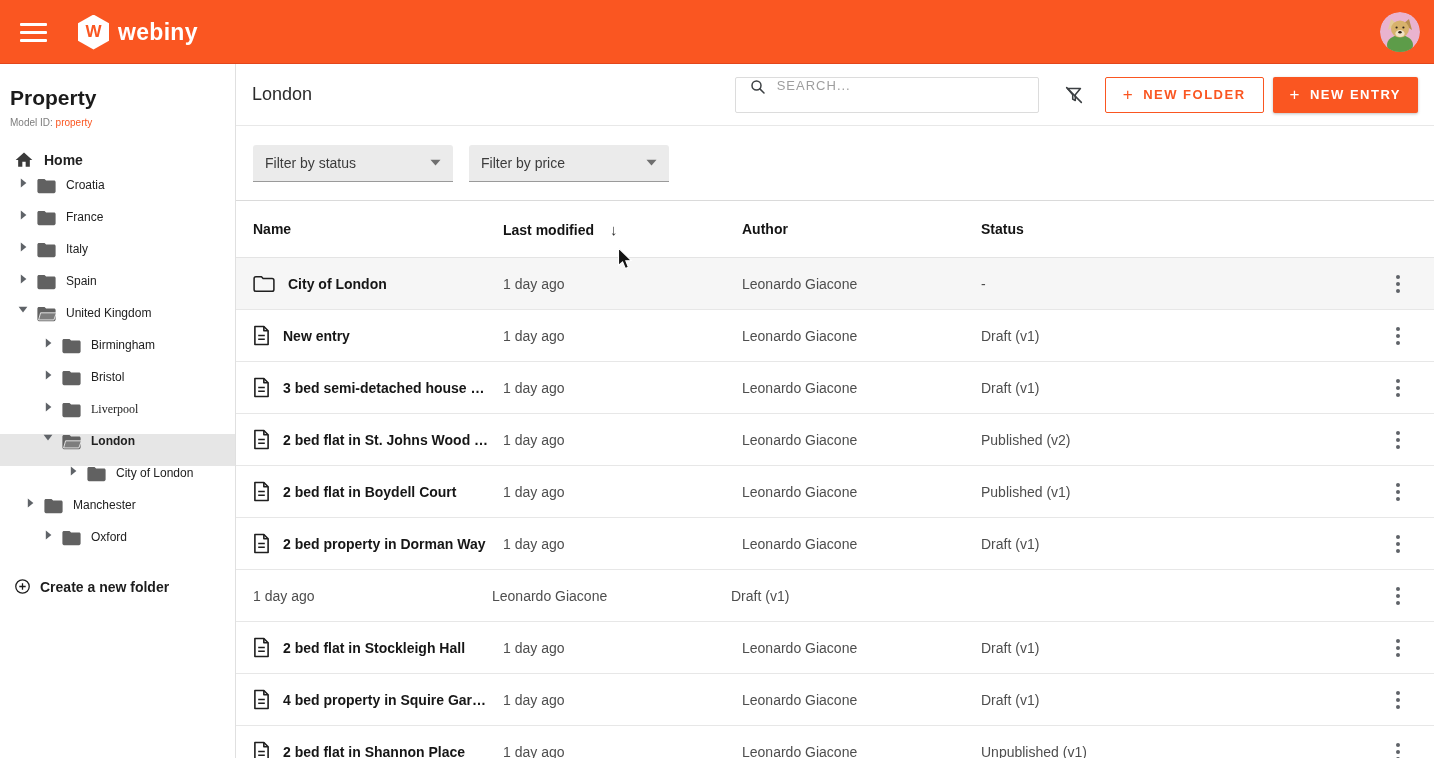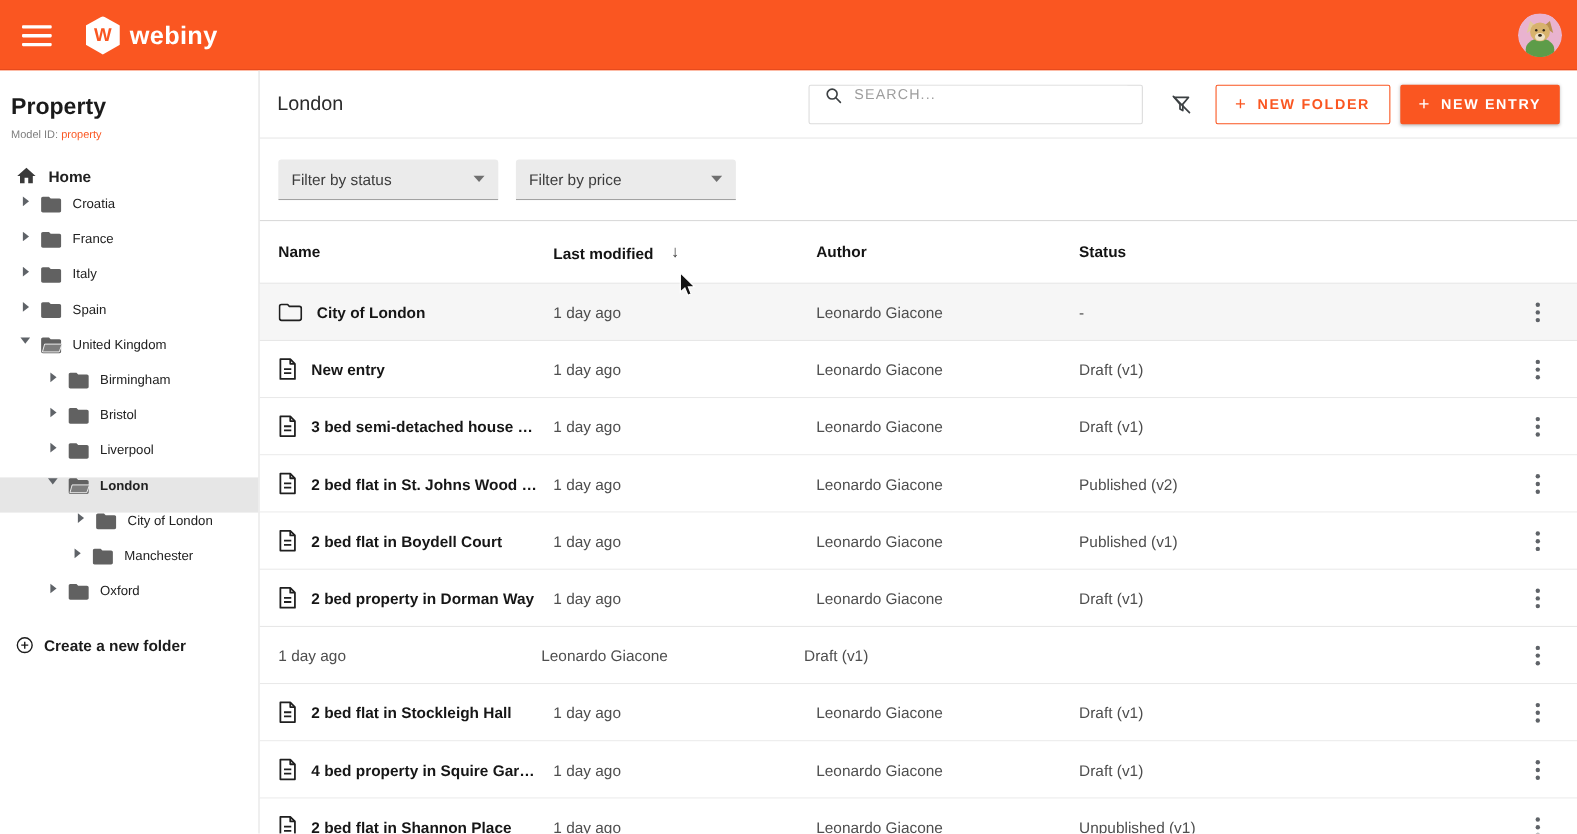--- a/index.html
+++ b/index.html
@@ -234,21 +234,21 @@
     </span>
 
     <span class="tree-folder">
       <svg width="19" height="16" viewBox="0 0 24 20">
                 <path d="M9.5 1H2.5C1.4 1 .5 1.9.5 3v14c0 1.1.9 2 2 2h19c1.1 0 2-.9 2-2V5c0-1.1-.9-2-2-2h-10l-2-2z" fill="#616161"></path>
               </svg>
     </span>
 
     <span>Bristol</span>
   </div>
-          <div class="tree-item" style="padding-left: 41px;">
+          <div class="tree-item" style="padding-left: 41px; font-family: Liberation Serif, serif;">
     <span class="chev">
       <svg width="7" height="10" viewBox="0 0 7 10">
                 <polygon points="0.8,0.6 6.4,5 0.8,9.4" fill="#5f6368"></polygon>
               </svg>
     </span>
 
     <span class="tree-folder">
       <svg width="19" height="16" viewBox="0 0 24 20">
                 <path d="M9.5 1H2.5C1.4 1 .5 1.9.5 3v14c0 1.1.9 2 2 2h19c1.1 0 2-.9 2-2V5c0-1.1-.9-2-2-2h-10l-2-2z" fill="#616161"></path>
               </svg>
@@ -280,21 +280,21 @@
     </span>
 
     <span class="tree-folder">
       <svg width="19" height="16" viewBox="0 0 24 20">
                 <path d="M9.5 1H2.5C1.4 1 .5 1.9.5 3v14c0 1.1.9 2 2 2h19c1.1 0 2-.9 2-2V5c0-1.1-.9-2-2-2h-10l-2-2z" fill="#616161"></path>
               </svg>
     </span>
 
     <span>City of London</span>
   </div>
-          <div class="tree-item" style="padding-left: 63px;">
+          <div class="tree-item" style="padding-left: 23px;">
     <span class="chev">
       <svg width="7" height="10" viewBox="0 0 7 10">
                 <polygon points="0.8,0.6 6.4,5 0.8,9.4" fill="#5f6368"></polygon>
               </svg>
     </span>
 
     <span class="tree-folder">
       <svg width="19" height="16" viewBox="0 0 24 20">
                 <path d="M9.5 1H2.5C1.4 1 .5 1.9.5 3v14c0 1.1.9 2 2 2h19c1.1 0 2-.9 2-2V5c0-1.1-.9-2-2-2h-10l-2-2z" fill="#616161"></path>
               </svg>

